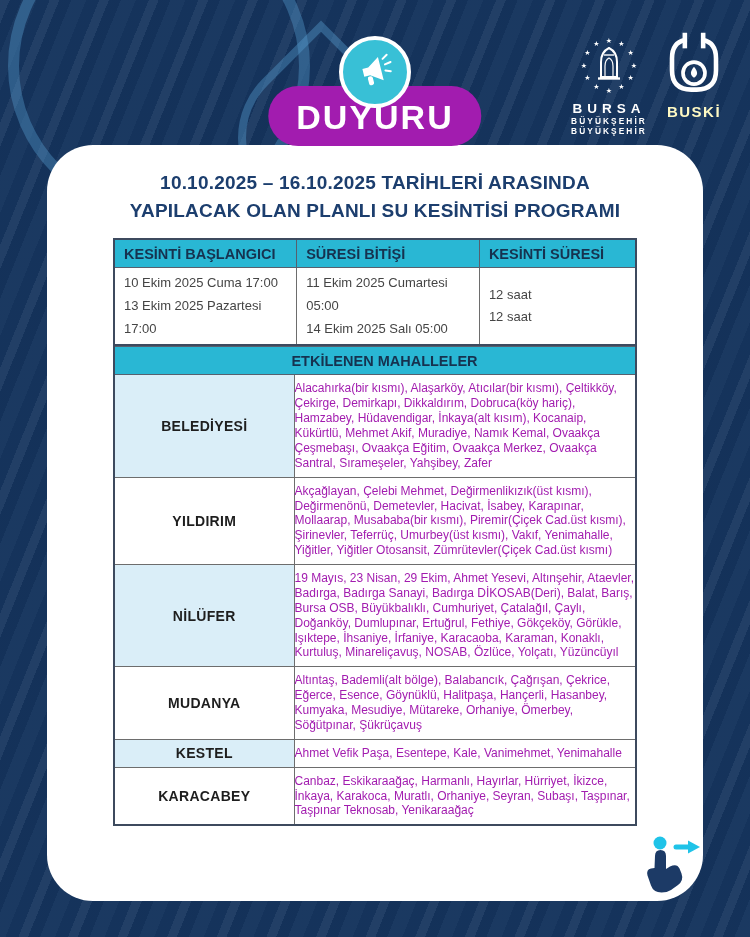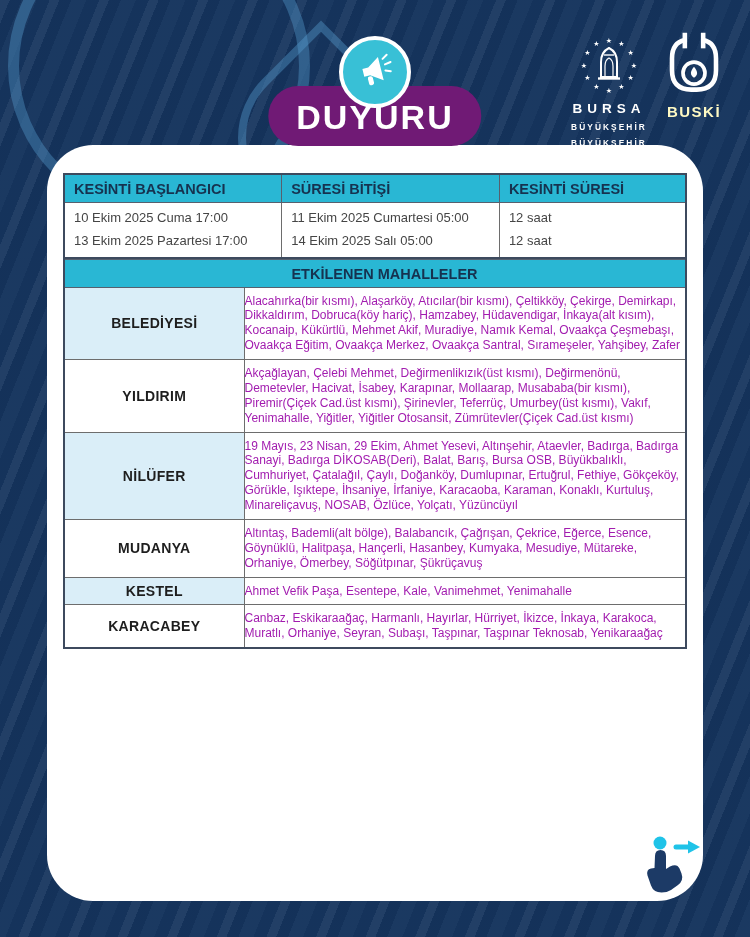--- a/index.html
+++ b/index.html
@@ -24,40 +24,40 @@
 
   
   .mega-circle{
     position:absolute;left:339px;top:36px;width:72px;height:72px;z-index:3;
     border-radius:50%;background:#38c0d6;border:4px solid #ffffff;
     display:flex;align-items:center;justify-content:center;
     box-sizing:border-box;
   }
   .duyuru-pill{
     position:absolute;left:50%;top:86px;transform:translateX(-50%);z-index:2;
-    background:#701a75;color:#ffffff;border-radius:30px;
+    background:#a21caf;color:#ffffff;border-radius:30px;
     font-size:34px;font-weight:800;letter-spacing:2px;
     padding:14px 28px 12px;line-height:1;
   }
   .bursa-logo{position:absolute;left:558px;top:33px;width:102px;text-align:center;color:#fff;z-index:2;}
   .bursa-logo .l1{font-size:13.5px;font-weight:700;letter-spacing:5px;margin-top:2px;}
-  .bursa-logo .l2,.bursa-logo .l3{font-size:8.3px;font-weight:700;letter-spacing:2.1px;margin-top:6px;}
+  .bursa-logo .l2,.bursa-logo .l3{font-size:8.3px;font-weight:700;letter-spacing:2.1px;margin-top:0;}
   .buski-logo{position:absolute;left:664px;top:30px;width:60px;text-align:center;color:#fef9c3;z-index:2;}
   .buski-logo .label{font-size:15px;font-weight:800;letter-spacing:1.5px;margin-top:3px;}
 
   
   .card{
     position:absolute;left:47px;top:145px;width:656px;height:756px;z-index:1;
     background:#ffffff;border-radius:46px;
   }
   .card-title{
     margin-top:24px;text-align:center;
     color:#1c3e6e;font-size:19px;font-weight:800;line-height:1.48;letter-spacing:0.2px;
   }
-  .tables{width:624px;margin:28px auto 0;border-radius:11px;}
+  .tables{width:524px;margin:13px auto 0;border-radius:11px;}
   table{width:100%;border-collapse:collapse;table-layout:fixed;}
   table.schedule{border:2px solid #3d4a5e;}
   table.districts{border:2px solid #3d4a5e;border-top:none;}
   th{
     background:#29b7d4;color:#16324f;
     font-size:14.5px;font-weight:800;text-align:left;
     padding:6px 9px 5px;border:1px solid #57606e;
   }
   th.center{text-align:center;padding-left:28px;}
   td{border:1px solid #6d6d6d;vertical-align:middle;}
@@ -131,20 +131,24 @@
         <path d="M38 3 V20" stroke="#ffffff" stroke-width="5" fill="none"></path>
         <path d="M18 11 q-14 3 -14 20 v13 q0 21 21 21 h6 q21 0 21-21 v-13 q0-17-14-20" stroke="#ffffff" stroke-width="5" fill="none"></path>
         <circle cx="28" cy="47" r="12" stroke="#ffffff" stroke-width="4" fill="none"></circle>
         <path d="M28 40 c4.5 5.5 4.5 9 0 12 c-4.5-3-4.5-6.5 0-12" fill="#ffffff"></path>
       </svg>
     </span>
     <div class="label">BUSKİ</div>
   </div>
 
   <div class="card">
+    <div class="card-title">
+      <div>10.10.2025 – 16.10.2025 TARİHLERİ ARASINDA</div>
+      <div>YAPILACAK OLAN PLANLI SU KESİNTİSİ PROGRAMI</div>
+    </div>
 
     <div class="tables">
 
       <table class="schedule">
         <colgroup>
             <col style="width:35%">
             <col style="width:35%">
             <col style="width:30%">
           </colgroup>
         <thead>

